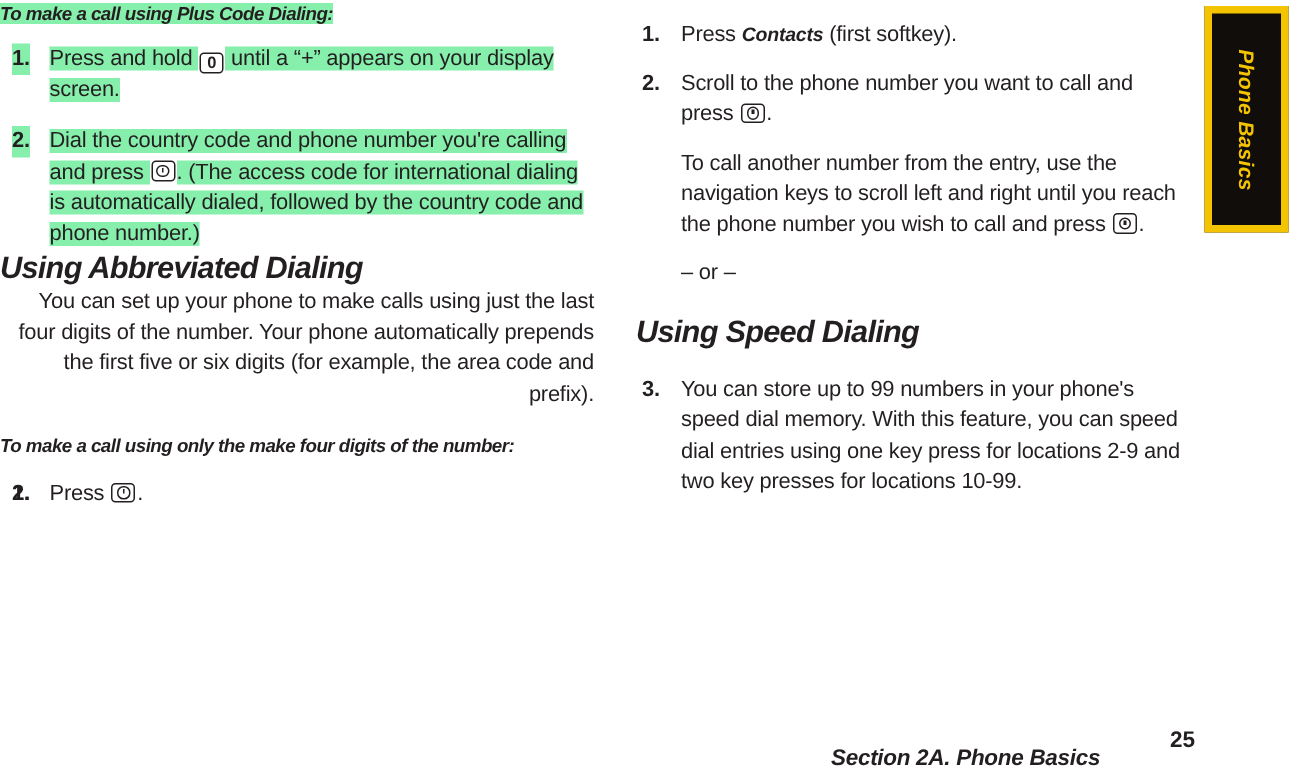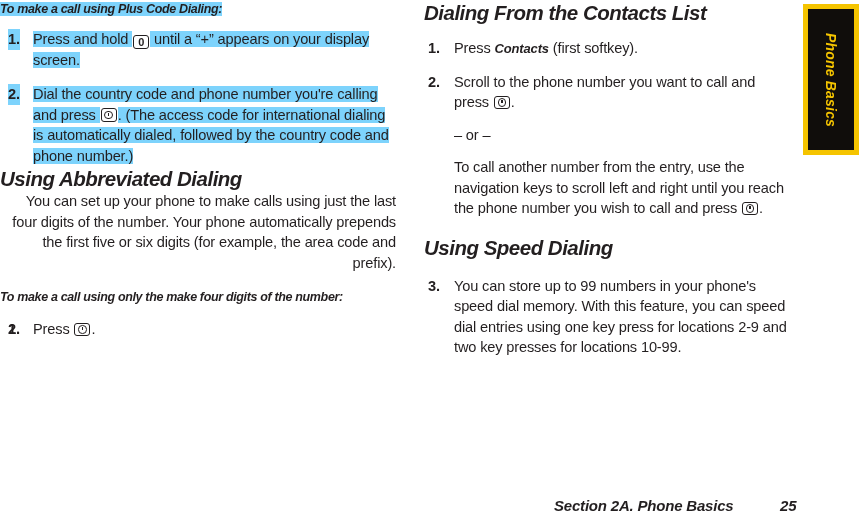--- a/index.html
+++ b/index.html
@@ -79,21 +79,21 @@
 
   .sub {
     padding-left: 30px;
     font-size: 14.6px;
     line-height: 20.5px;
     letter-spacing: -0.15px;
   }
 
   
   .hl {
-    background: #7dd3fc;
+    background: #86efac;
     box-decoration-break: clone;
     -webkit-box-decoration-break: clone;
   }
 
   
   .key {
     display: inline-block;
     border: 1.6px solid #231f20;
     border-radius: 3px;
     width: 16px;
@@ -177,24 +177,23 @@
     bottom: 0;
     font-size: 15px;
     font-weight: bold;
     font-style: italic;
     letter-spacing: -0.2px;
     text-align: center;
   }
   .footer .f-page {
     position: absolute;
     left: 780px;
-    bottom: 0;
+    bottom: 12px;
     font-size: 15px;
     font-weight: bold;
-    font-style: italic;
   }
   .mt9  { margin-top: 9px; }
   .mt12 { margin-top: 12px; }
   .mt14 { margin-top: 14px; }
   .mt16 { margin-top: 16px; }
   .mt18 { margin-top: 0; }
 </style>
 </head>
 <body>
 
@@ -234,40 +233,39 @@
       <li class="mt9">
         <span class="num">2.</span>
         <span>Press </span><span class="key key-talk"><span class="ring"></span></span><span>.</span>
       </li>
     </ol>
 
   </div>
 
   <div class="col col-right">
 
-    <h2 class="sect-head" style="margin-top:0px;">Dialing From the Contacts List</h2>
 
     <ol class="steps right" style="margin-top:13px;">
       <li>
         <span class="num">1.</span>
         <span>Press </span><span class="emph">Contacts</span><span> (first softkey).</span>
       </li>
 
       <li class="mt12">
         <span class="num">2.</span>
         <span>Scroll to the phone number you want to call and press </span><span class="key key-talk"><span class="ring"></span></span><span>.</span>
       </li>
     </ol>
 
-    <div class="sub mt12">– or –</div>
-
     <div class="sub mt12">
       <span>To call another number from the entry, use the navigation keys to scroll left and right until you reach the phone number you wish to call and press </span><span class="key key-talk"><span class="ring"></span></span><span>.</span>
     </div>
 
+    <div class="sub mt12">– or –</div>
+
     <h2 class="sect-head mt16">Using Speed Dialing</h2>
 
     <ol class="steps right" style="margin-top:16px;">
       <li>
         <span class="num">3.</span>
         <span>You can store up to 99 numbers in your phone's speed dial memory. With this feature, you can speed dial entries using one key press for locations 2-9 and two key presses for locations 10-99.</span>
       </li>
     </ol>
 
   </div>

